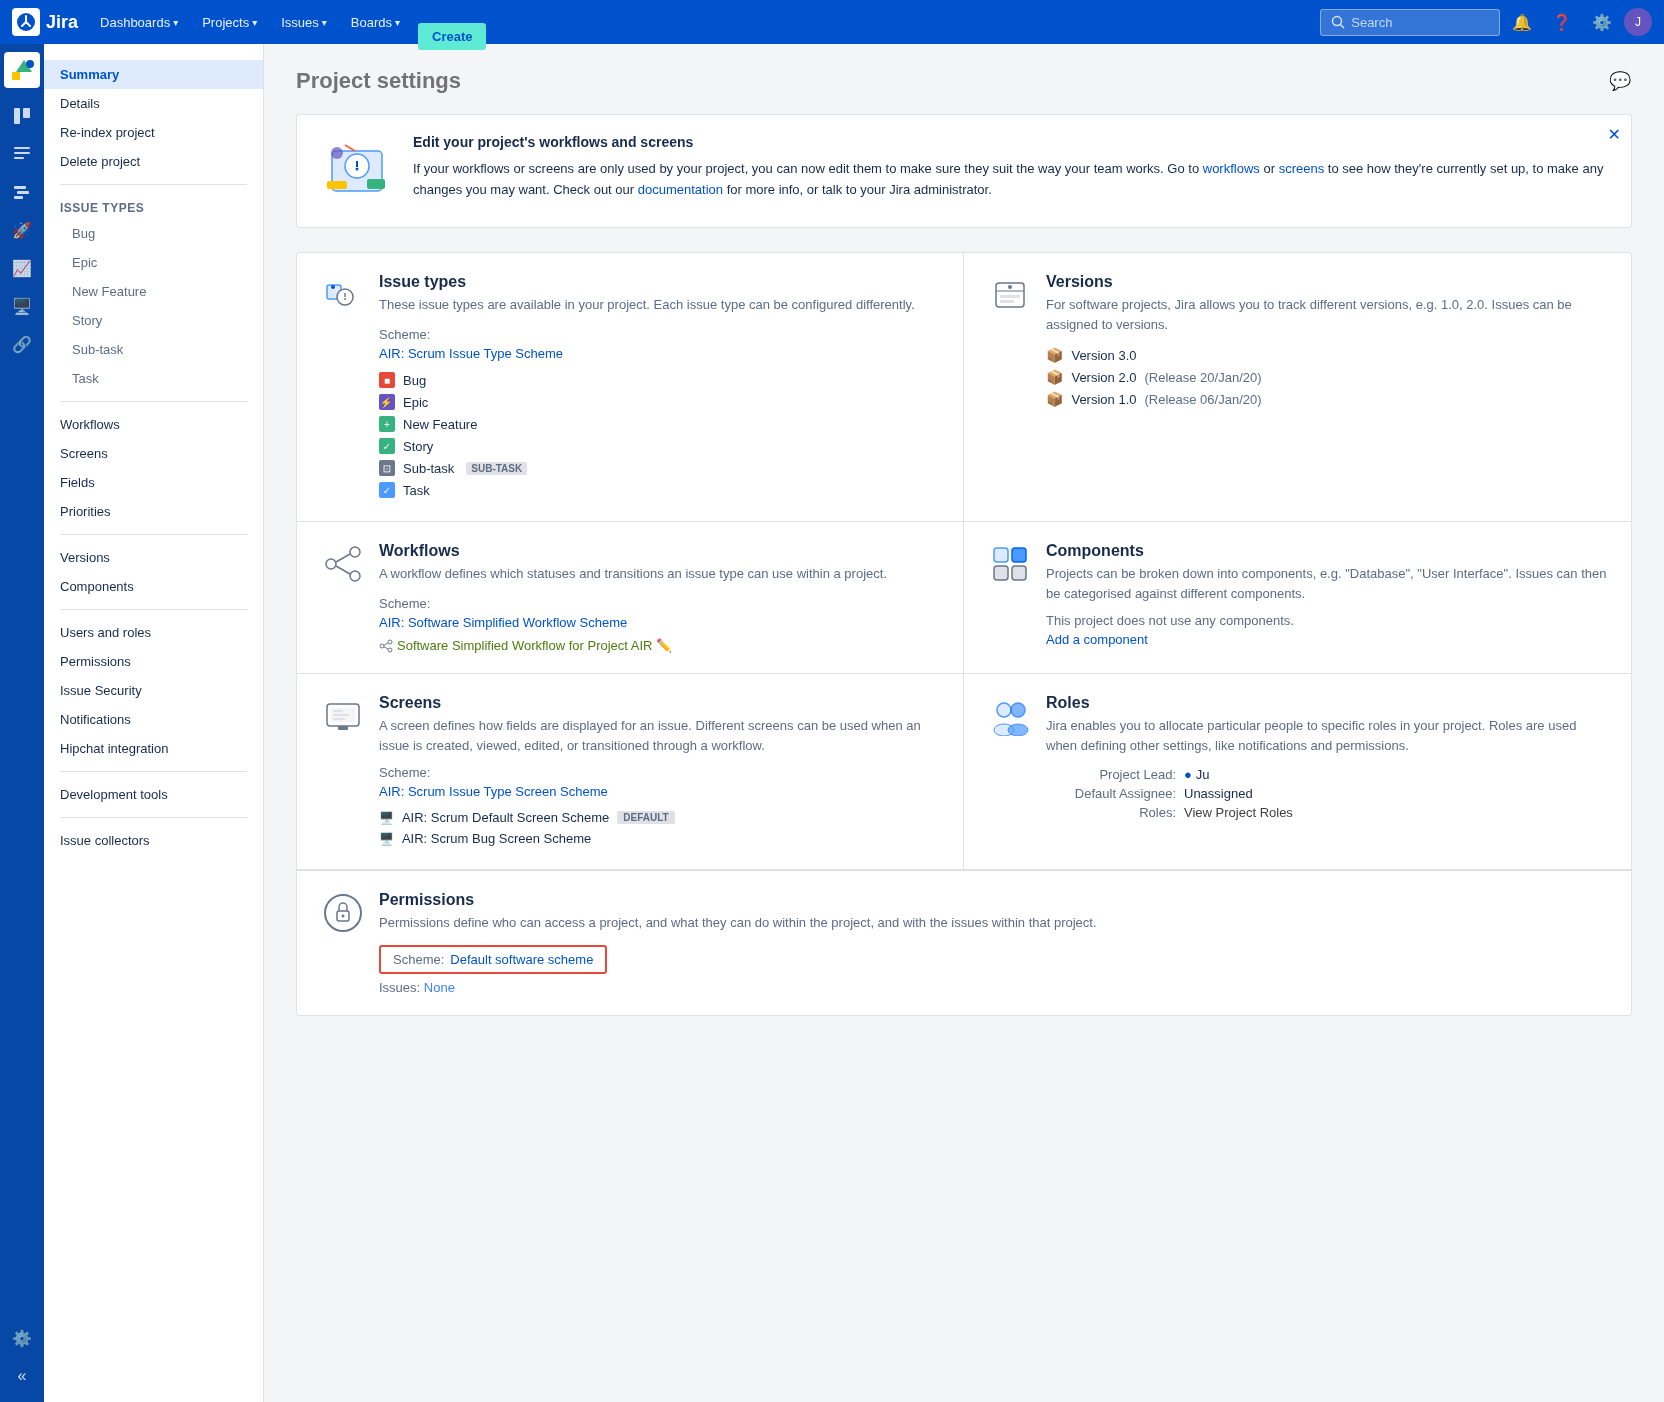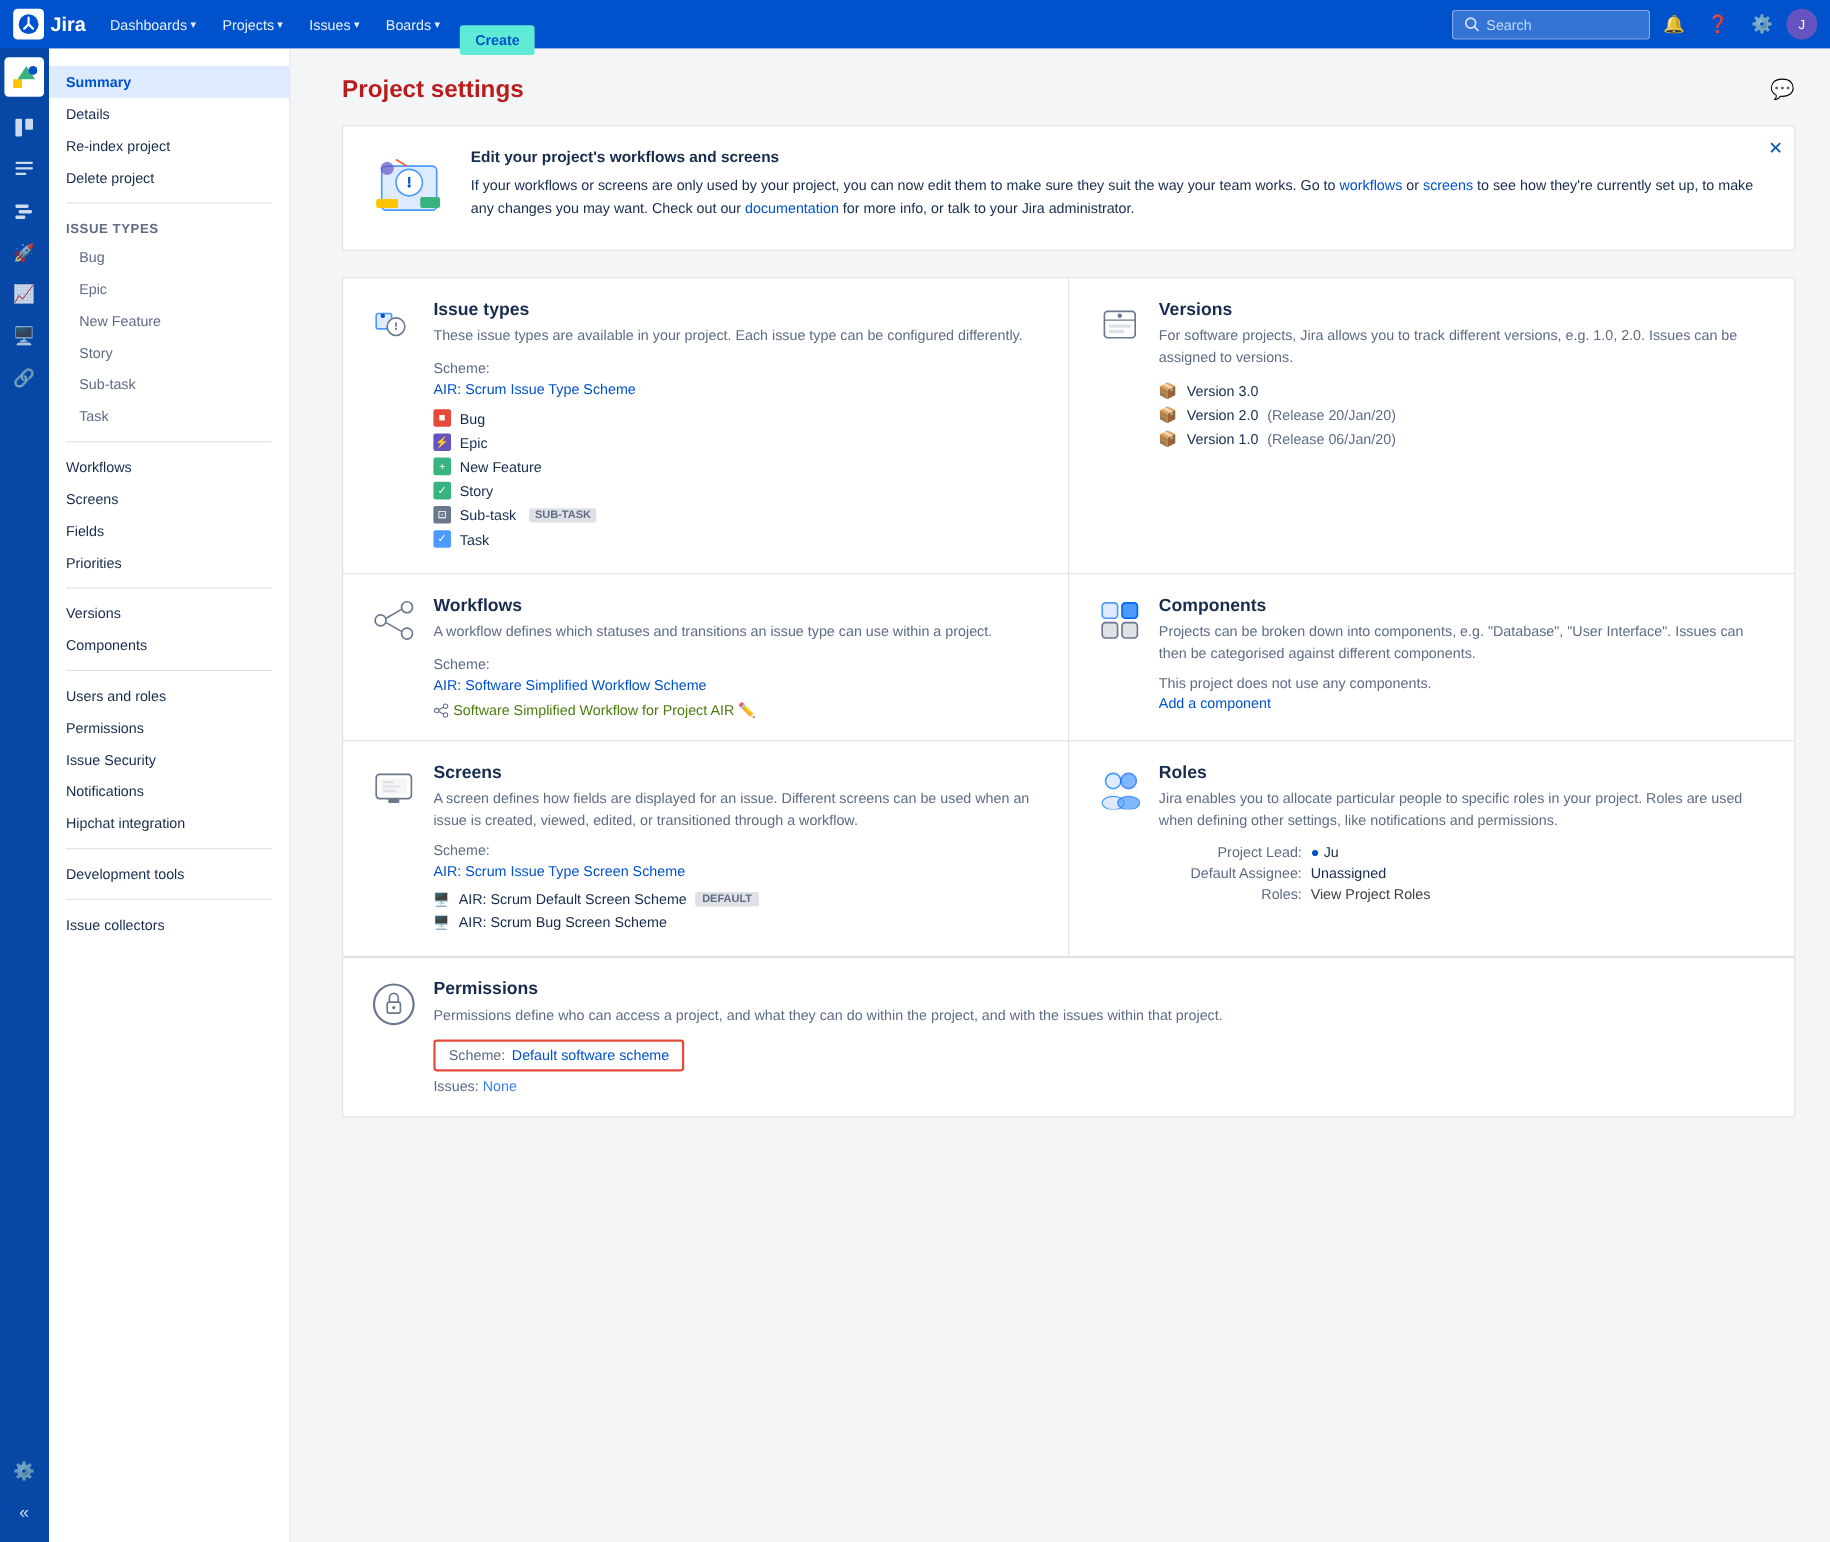--- a/index.html
+++ b/index.html
@@ -53,21 +53,20 @@
     }
     .left-icon-btn.project-icon { background: #fff; border-radius: 4px; margin-bottom: 8px; }
     .left-icon-spacer { flex: 1; }
 
     
     .main-wrapper {
       margin-top: 44px;
       margin-left: 44px;
       display: flex;
       min-height: calc(100vh - 44px);
-      gap: 15px;
     }
 
     
     .settings-sidebar {
       width: 220px;
       background: #fff;
       border-right: 1px solid #dfe1e6;
       padding: 16px 0;
       flex-shrink: 0;
     }
@@ -97,21 +96,21 @@
       flex: 1;
       padding: 24px 32px;
       overflow-y: auto;
     }
     .page-header {
       display: flex;
       align-items: center;
       justify-content: space-between;
       margin-bottom: 20px;
     }
-    .page-title { font-size: 22px; font-weight: 600; color: #b91c1c; }
+    .page-title { font-size: 22px; font-weight: 600; color: #737373; }
 
     
     .info-banner {
       background: #fff;
       border: 1px solid #dfe1e6;
       border-radius: 3px;
       padding: 16px 20px;
       margin-bottom: 24px;
       display: flex;
       gap: 16px;

